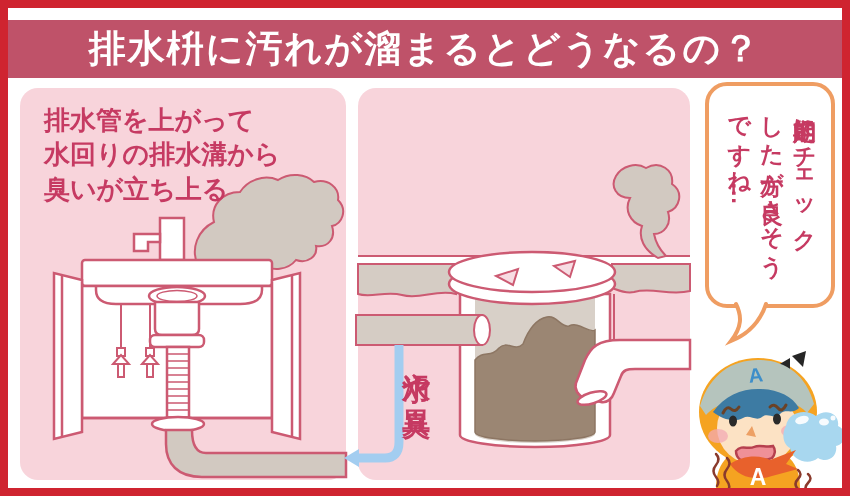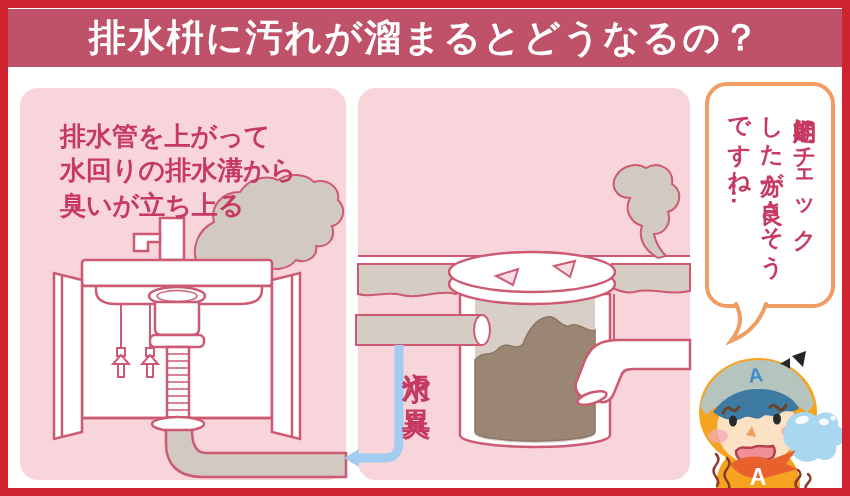--- a/index.html
+++ b/index.html
@@ -6,38 +6,38 @@
   .frame{
     position:relative;
     width:850px;height:496px;
     box-sizing:border-box;
     border:8px solid var(--frame-red,#cf2430);
     background:#fff;
     overflow:hidden;
     font-family:"Liberation Sans","DejaVu Sans",sans-serif;
   }
   .title-bar{
-    position:absolute;left:0;top:1px;width:834px;height:58px;
+    position:absolute;left:0;top:12px;width:834px;height:58px;
     background:var(--title-bg,#bf5269);
     display:flex;align-items:center;justify-content:center;
   }
   .title-bar h1{
     margin:0;color:#fff;font-size:37px;font-weight:800;letter-spacing:2px;
     white-space:nowrap;
   }
   .panel{
     position:absolute;top:80px;height:392px;
     background:var(--panel-pink,#f8d4db);
     border-radius:18px;
   }
   .panel-left{left:12px;width:326px;}
   .panel-middle{left:350px;width:332px;}
   .panel-heading{
     position:absolute;left:24px;top:15px;z-index:3;
-    margin:16px;
+    margin:0;
     color:var(--text-pink,#c63a62);
     font-size:26px;font-weight:800;line-height:1.32;
     white-space:pre-line;letter-spacing:0px;
   }
   .illu{position:absolute;left:0;top:0;z-index:1;}
   svg{overflow:visible;display:block;}
   .vflow-label{
     position:absolute;left:42px;top:264px;z-index:4;
     writing-mode:vertical-rl;
     color:var(--text-pink,#c63a62);

